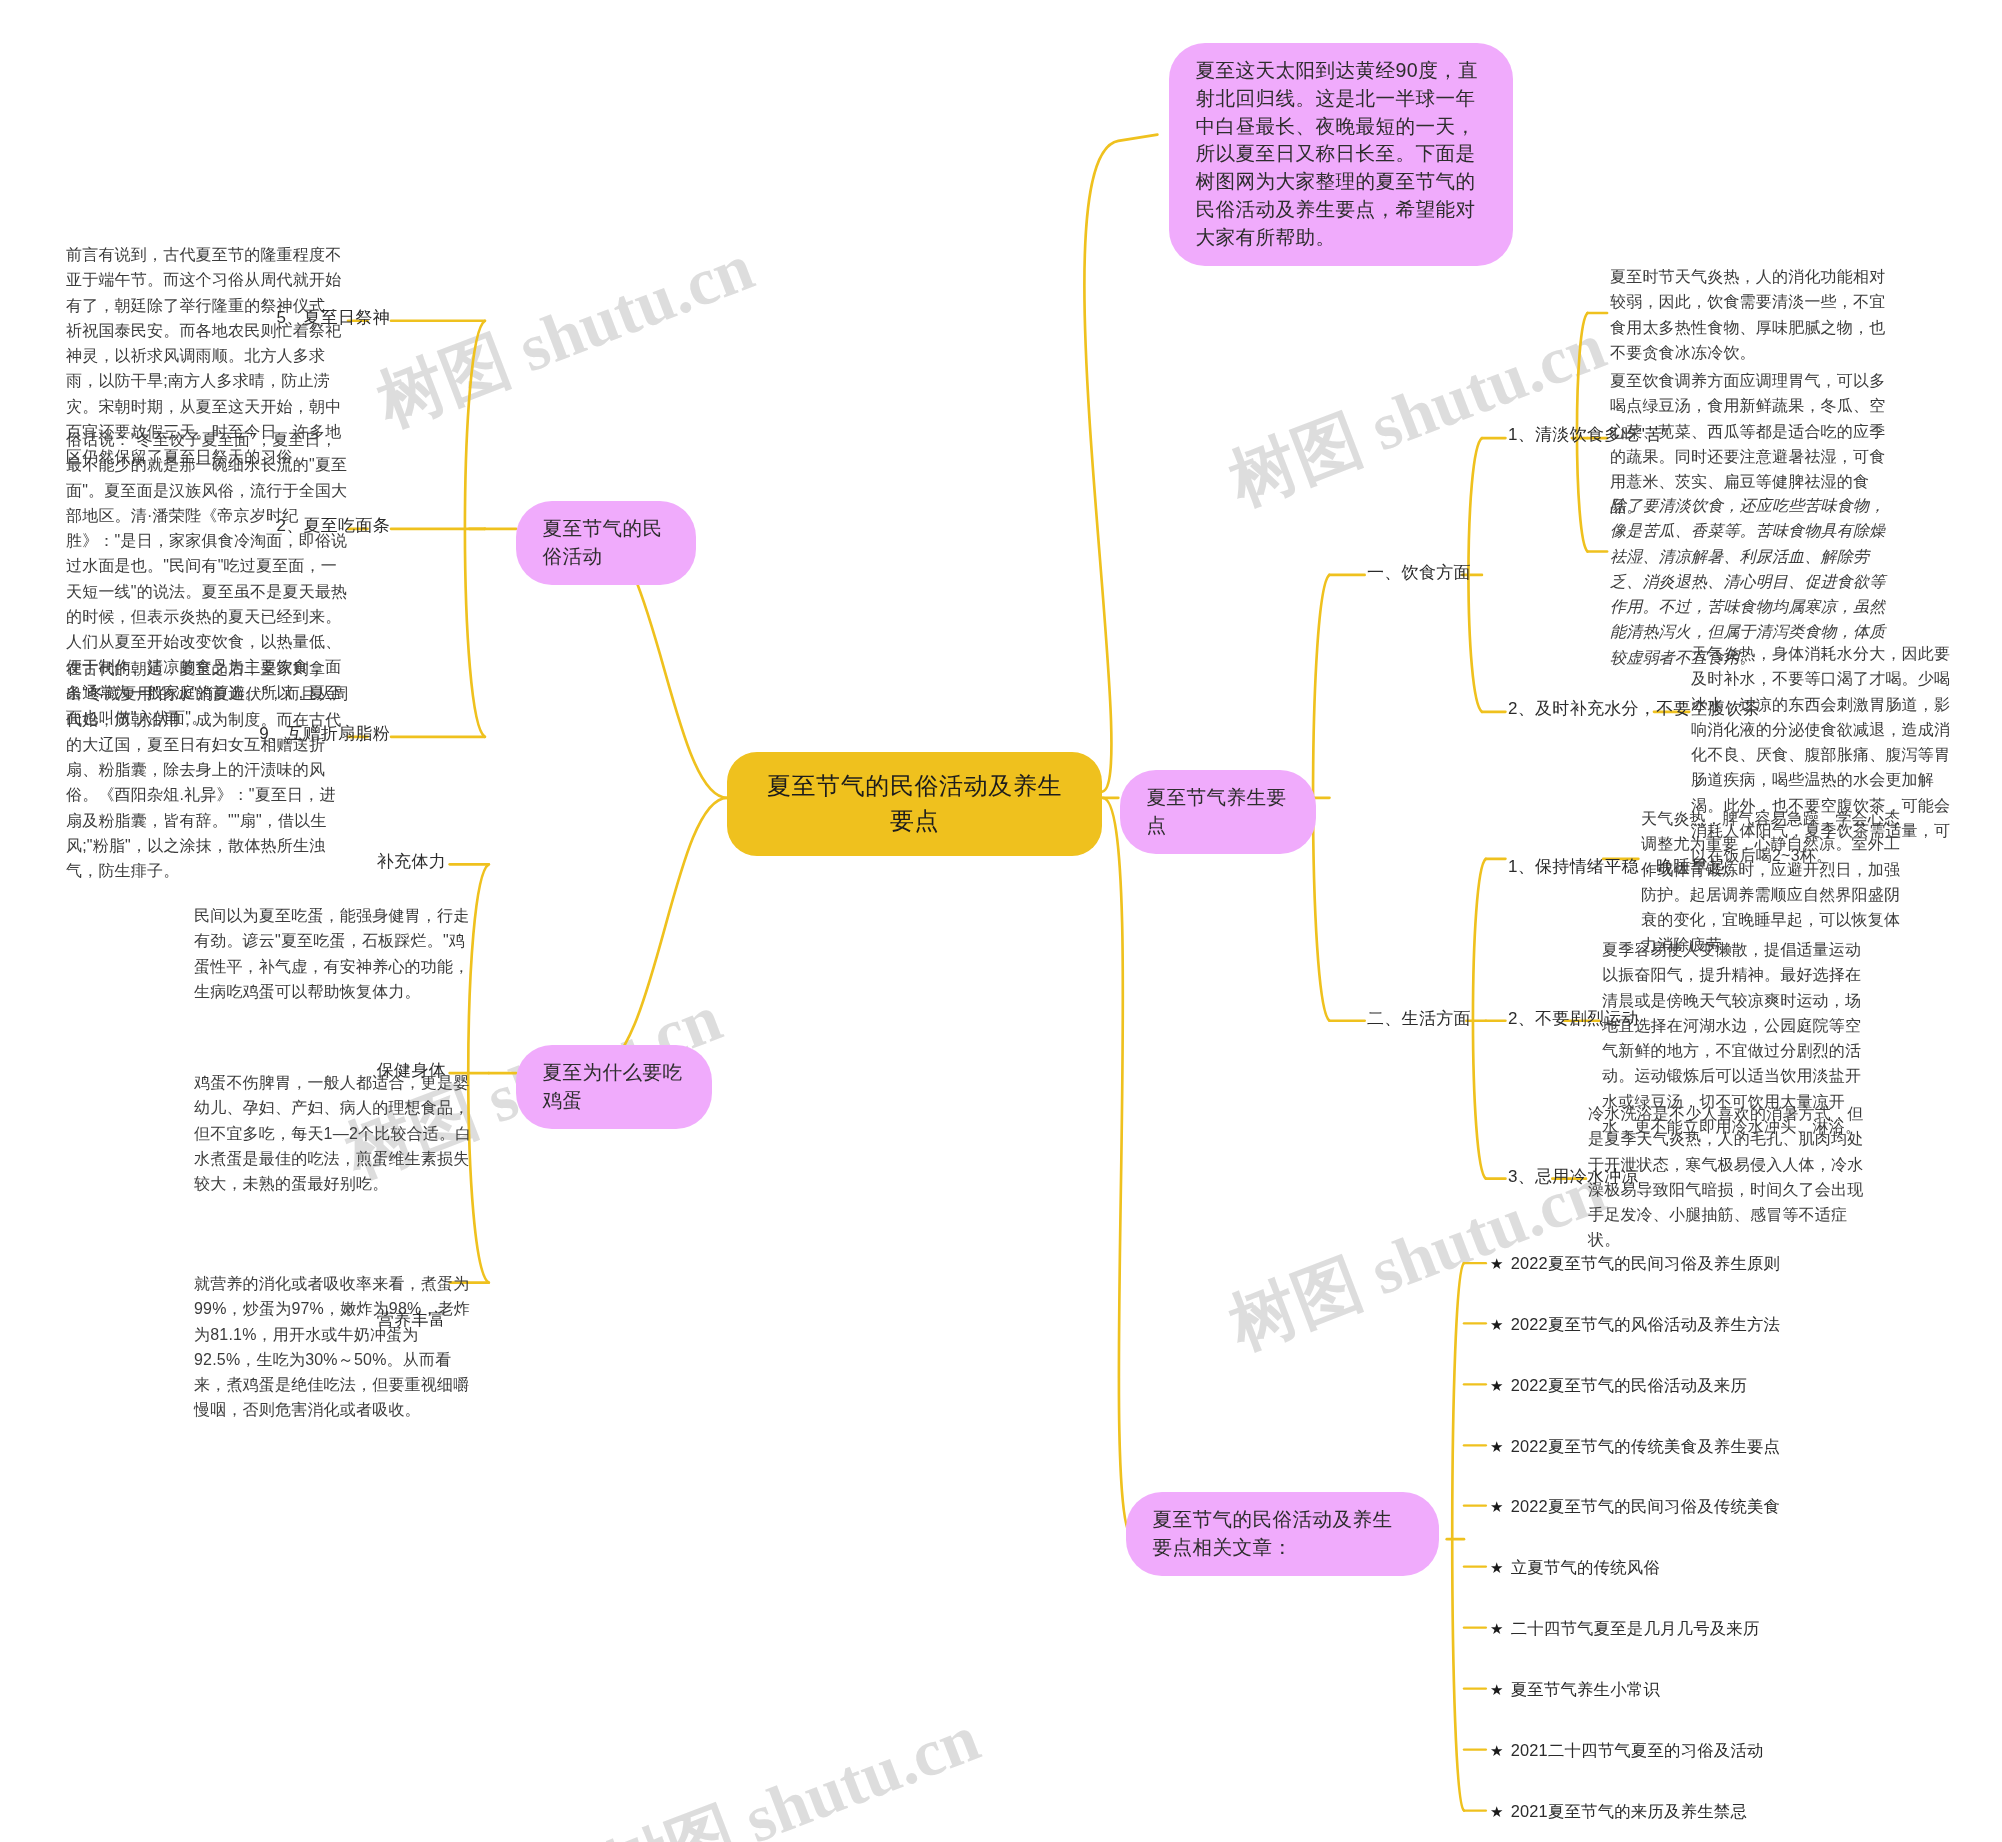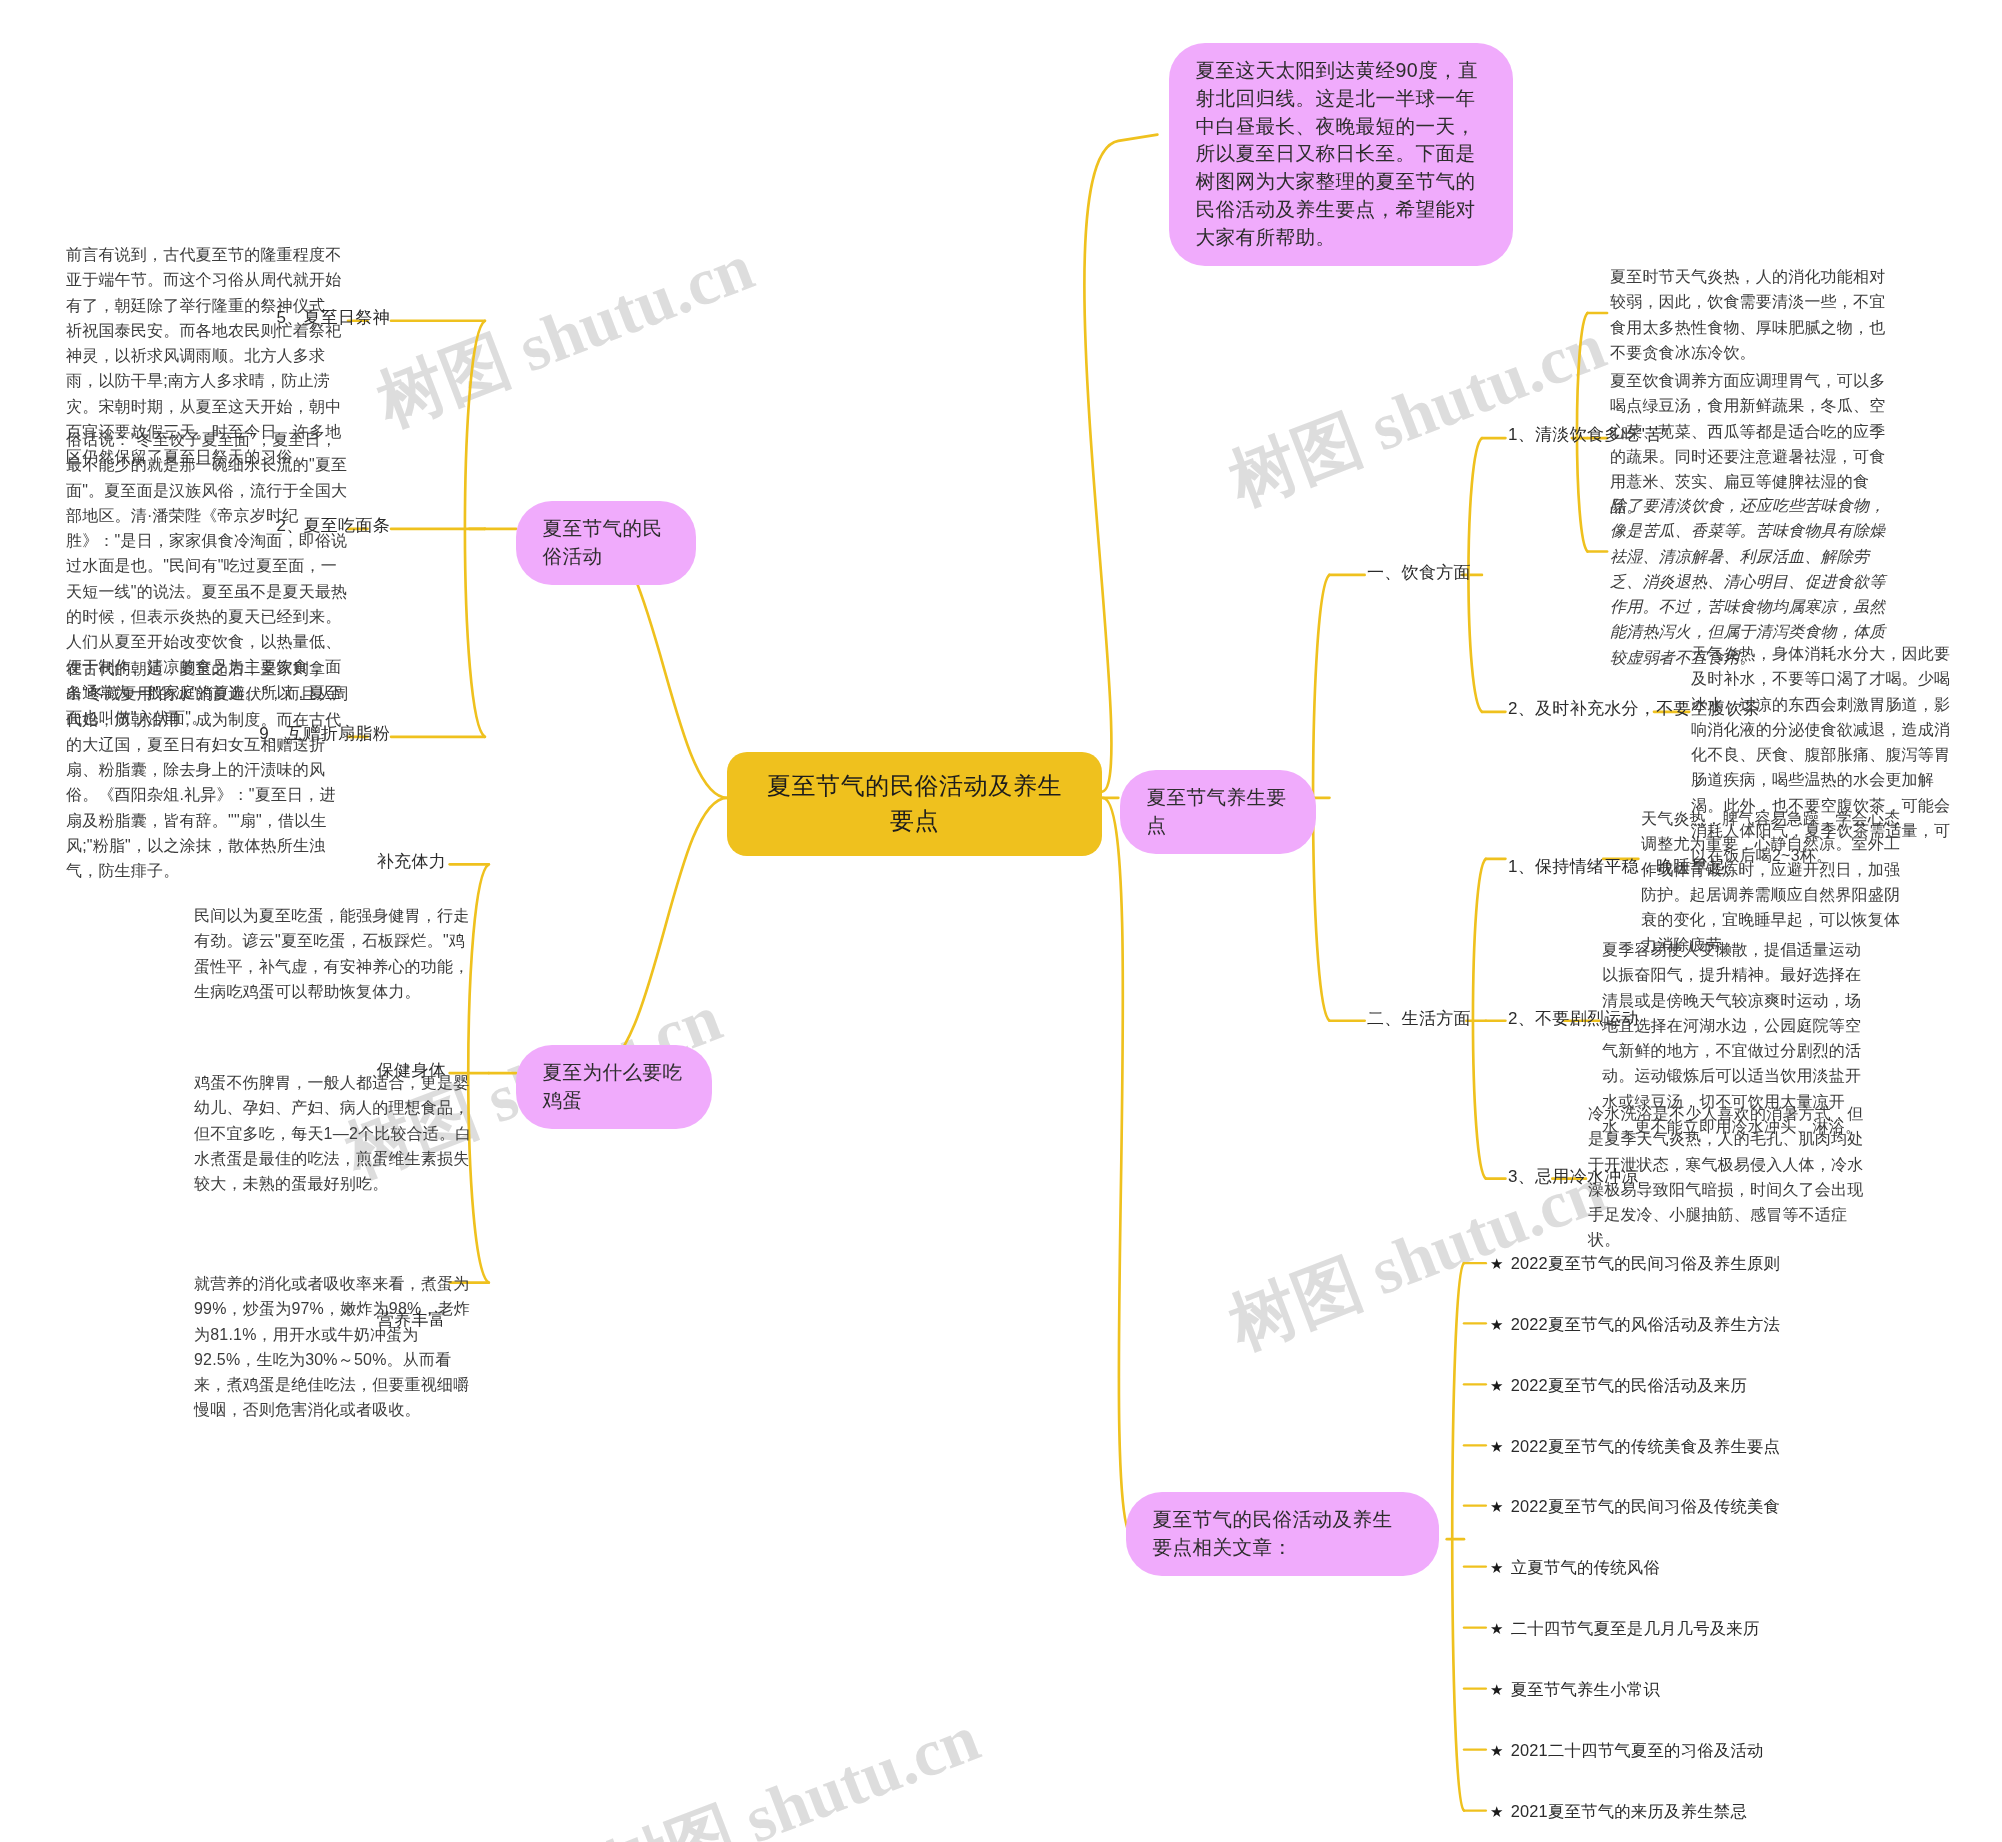--- a/index.html
+++ b/index.html
@@ -39,21 +39,21 @@
     background: #f0abfc;
     border-radius: 36px;
     color: #2d2d2d;
     font-size: 19.6px;
     line-height: 1.42;
     padding: 14px 26.6px;
     letter-spacing: 0.4px;
   }
   .pill-center {
     background: #efc11e;
-    border-radius: 20px;
+    border-radius: 30px;
     color: #1c1c1c;
     font-size: 24px;
     line-height: 1.45;
     padding: 17px 28px;
     text-align: center;
     letter-spacing: 0.6px;
   }
   .para {
     font-size: 16px;
     line-height: 1.58;

